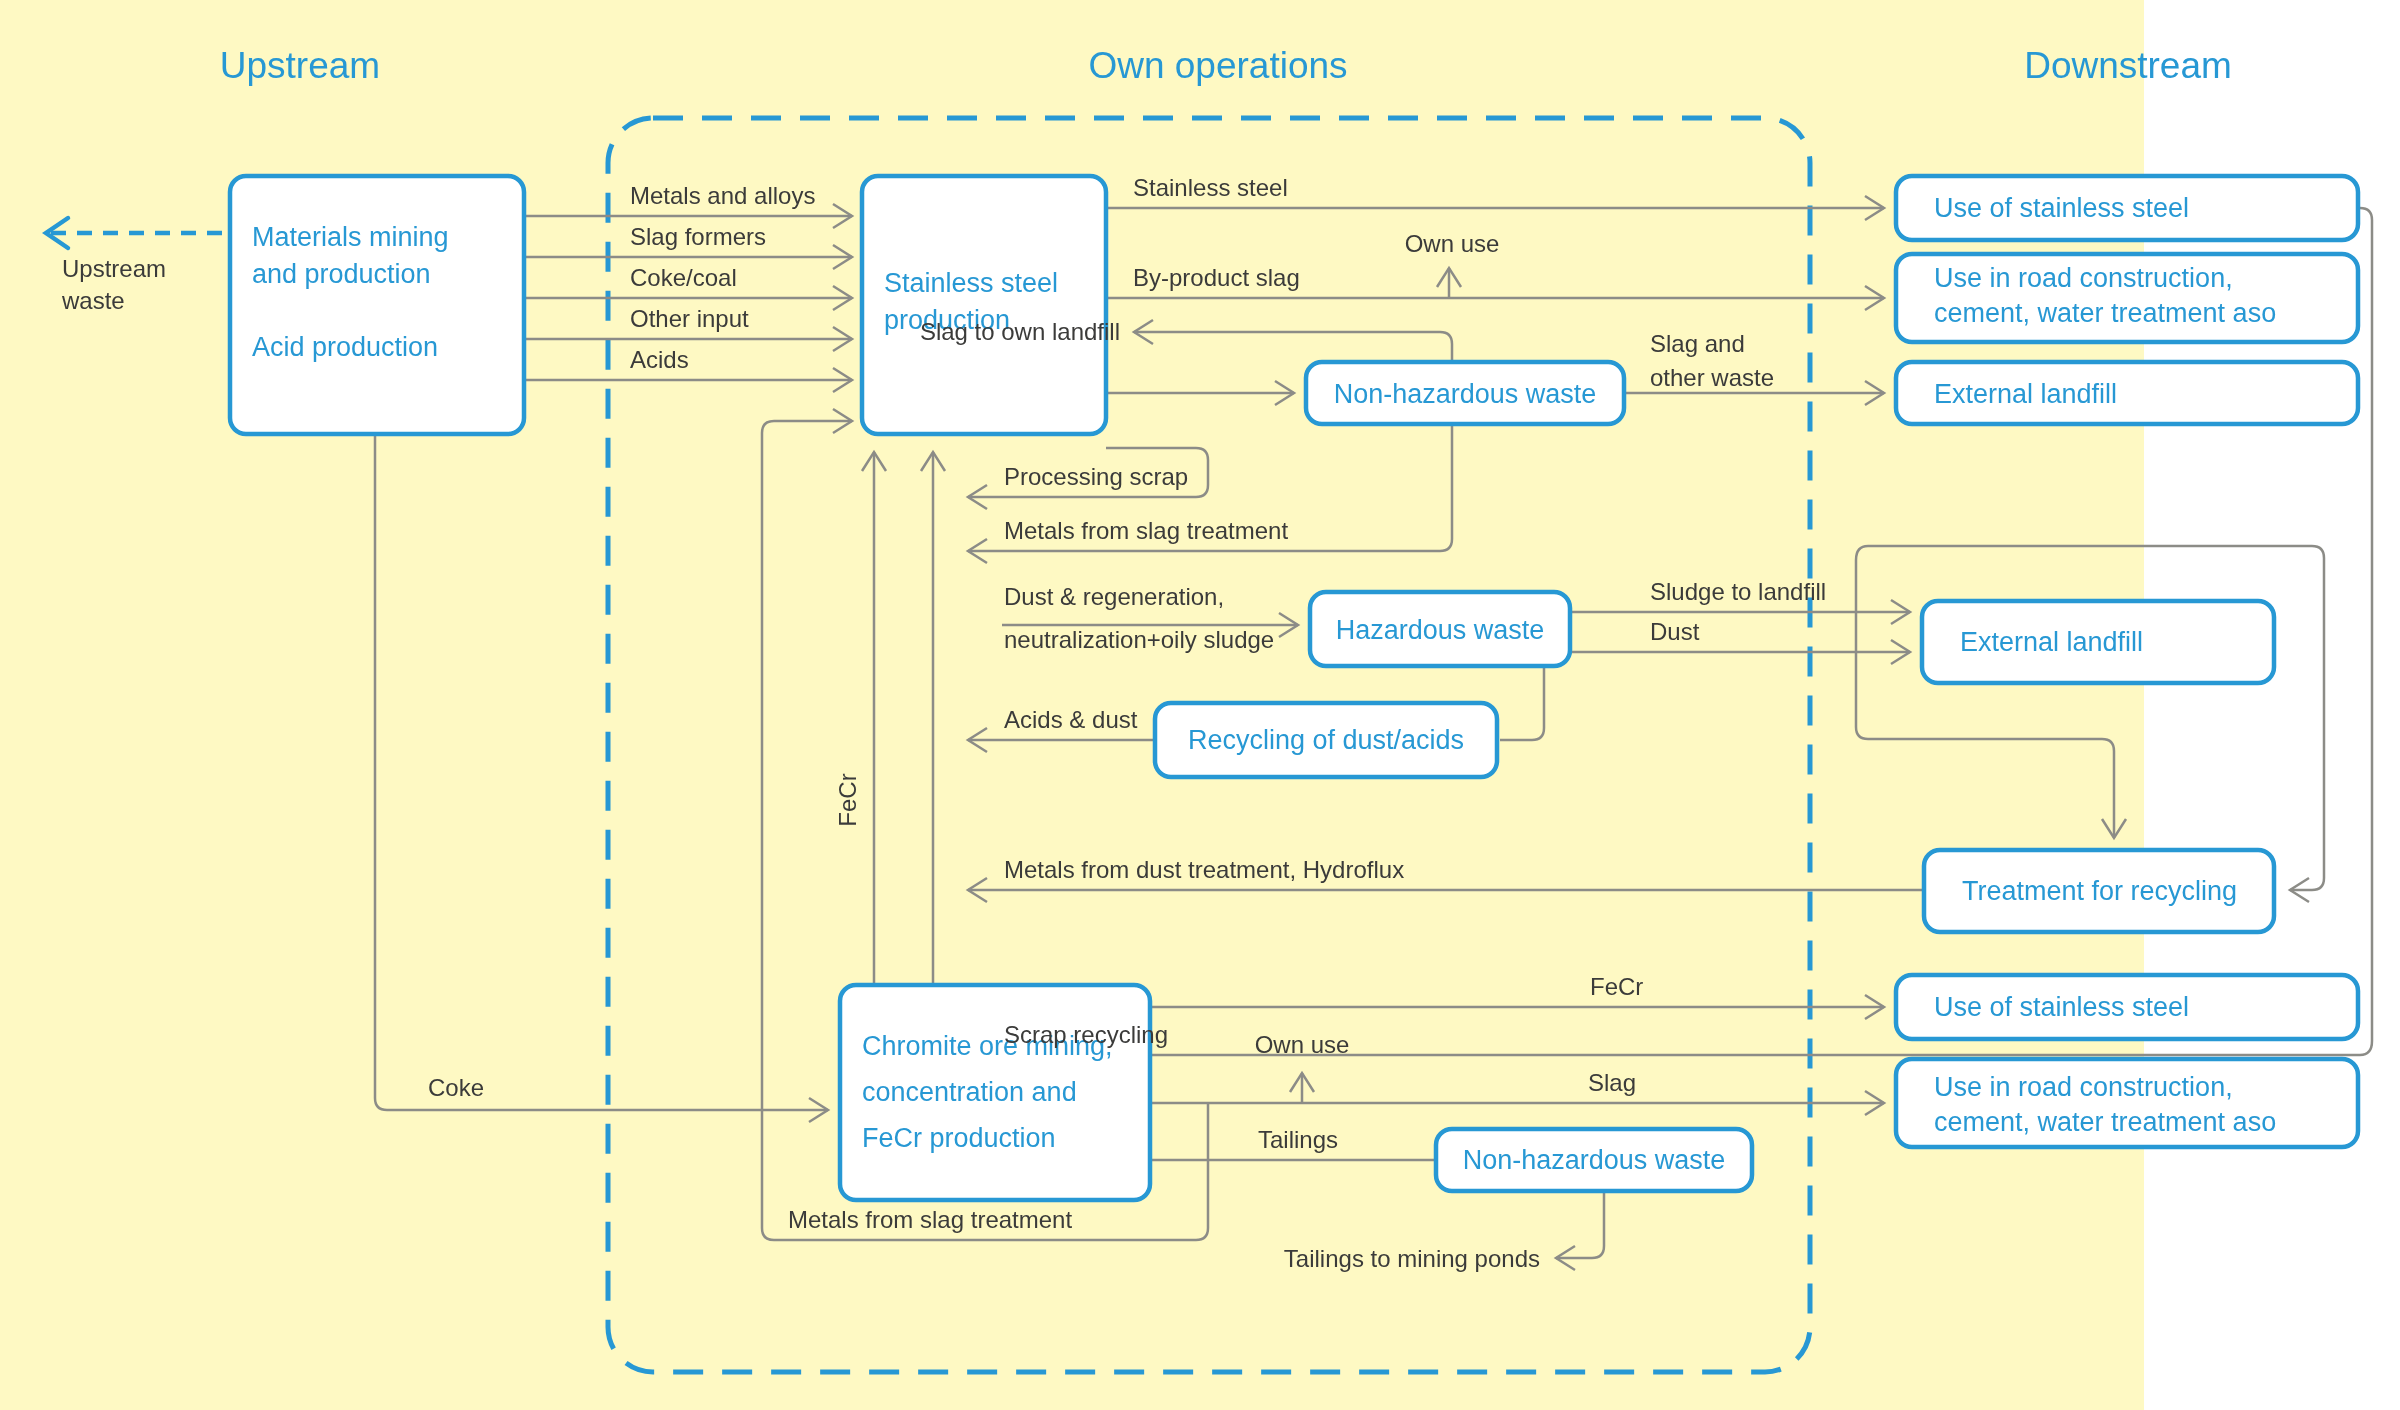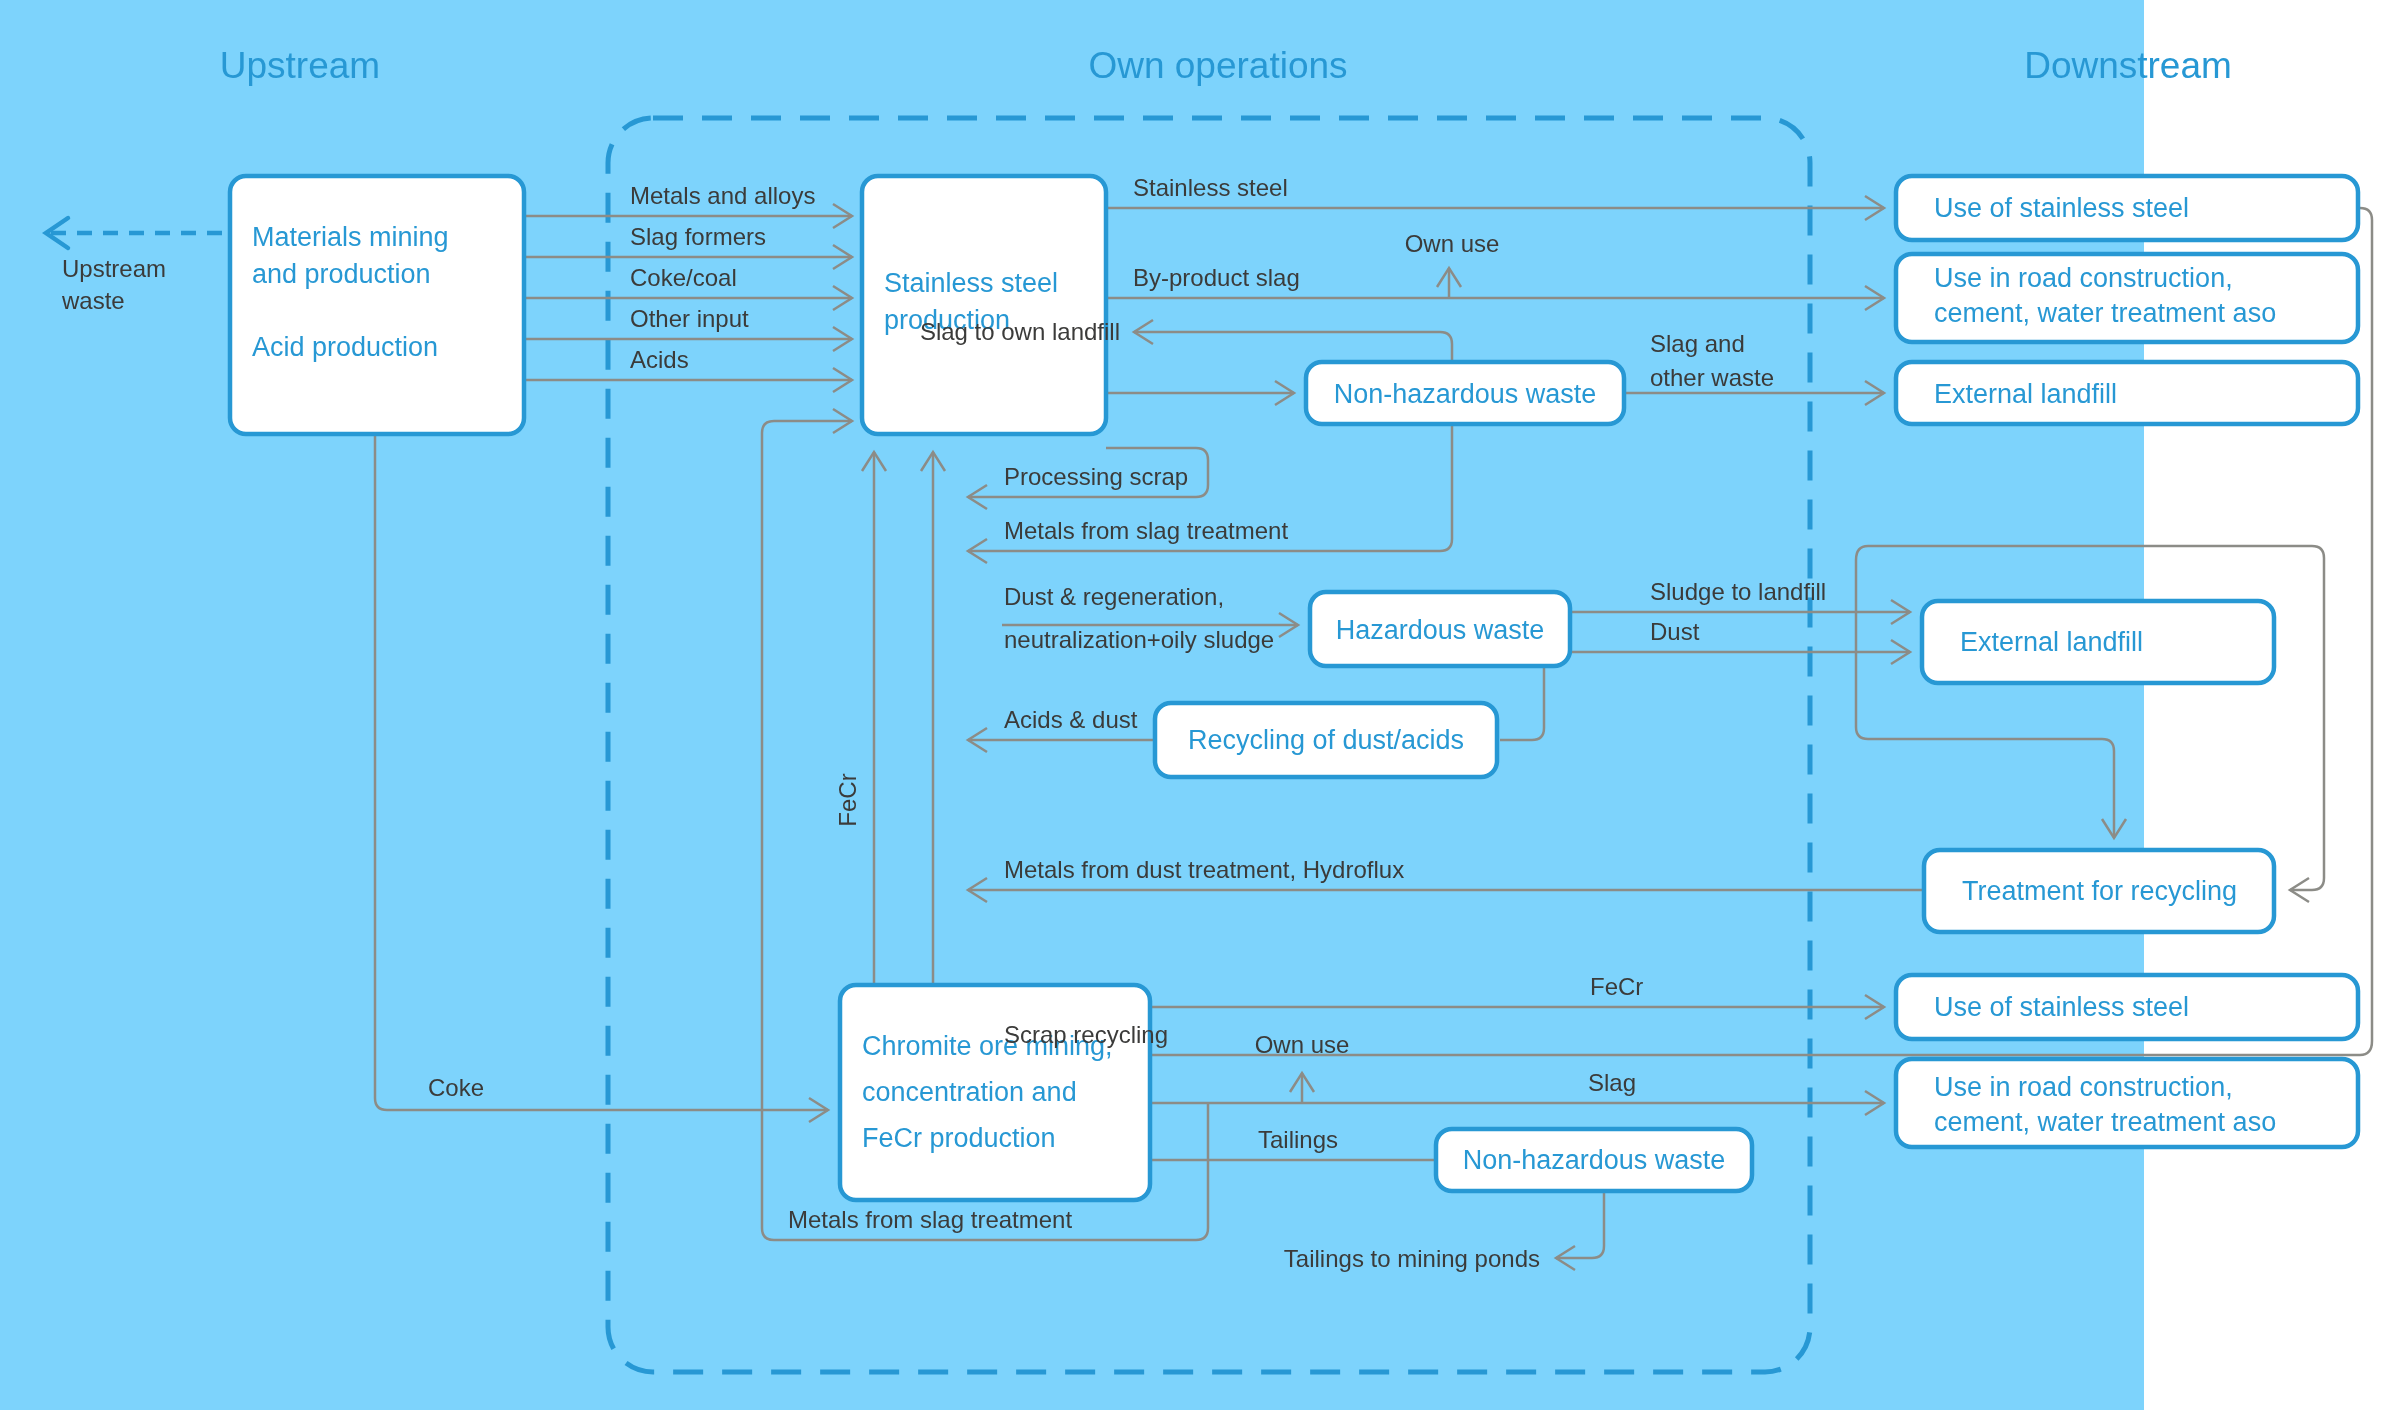--- a/index.html
+++ b/index.html
@@ -1,17 +1,17 @@
 <!DOCTYPE html>
 <html><head>
 <meta charset="utf-8">
 <style>
   html,body{margin:0;padding:0;background:#ffffff;}
   body{font-family:"Liberation Sans","DejaVu Sans",sans-serif;}
-  .stage{width:2144px;height:1410px;position:relative;background:#7dd3fc;}
+  .stage{width:2144px;height:1410px;position:relative;background:#fef9c3;}
   svg{display:block;}
   text{font-family:"Liberation Sans","DejaVu Sans",sans-serif;}
   .hdr{font-size:37px;font-weight:500;fill:#2798d4;}
   .boxlbl{font-size:27px;fill:#2798d4;}
   .flowlbl{font-size:24px;fill:#3b3b3a;}
   .bluebox{fill:#ffffff;stroke:#2798d4;stroke-width:4.5;}
   .gline{fill:none;stroke:#8c8c87;stroke-width:2.5;}
   .dashline{fill:none;stroke:#2798d4;stroke-width:4.5;stroke-dasharray:15 11;}
   .dashrect{fill:none;stroke:#2798d4;stroke-width:5;stroke-dasharray:30 19;}
 </style>

